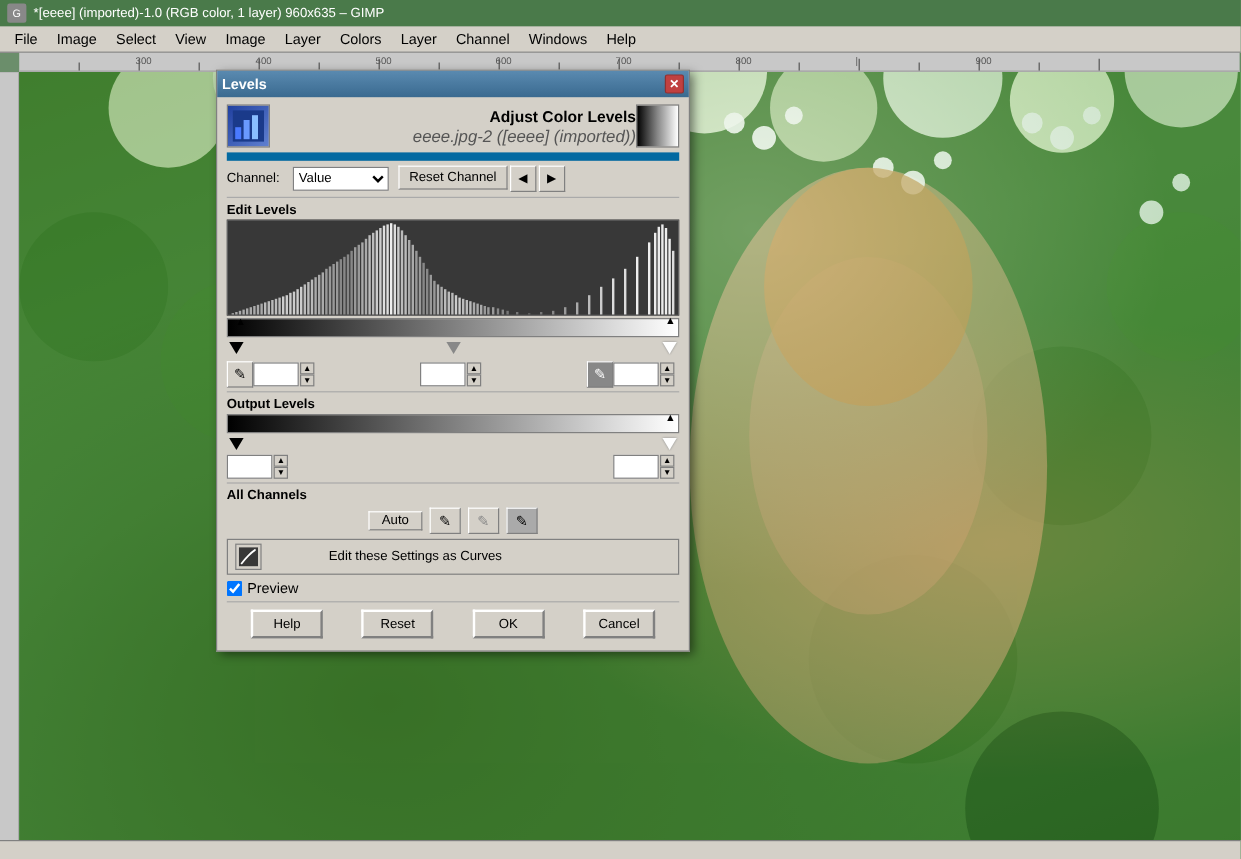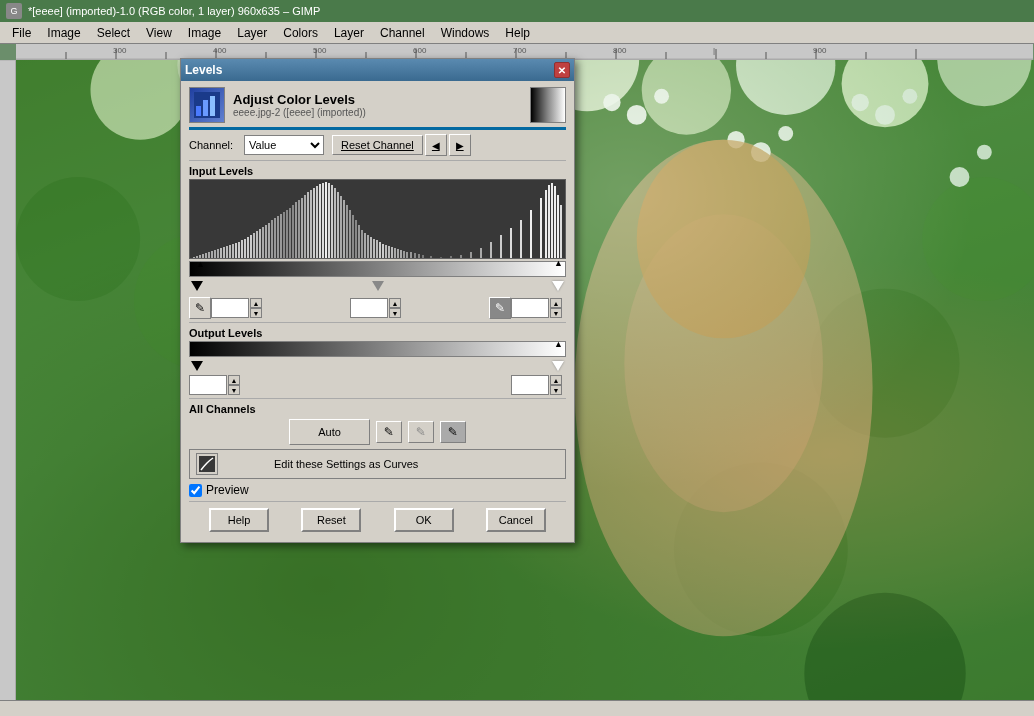--- a/index.html
+++ b/index.html
@@ -124,22 +124,23 @@
     
     #dialog-body {
       padding: 6px 8px;
     }
 
     
     #adjust-header {
       display: flex;
       align-items: center;
       margin-bottom: 4px;
-      border-bottom: 3px solid #0369a1;
+      border-bottom: 7px solid #0369a1;
       padding-bottom: 4px;
+      text-align: right;
     }
     #adjust-icon {
       width: 36px;
       height: 36px;
       background: linear-gradient(135deg, #2040a0, #6080d0);
       border: 1px solid #808080;
       margin-right: 8px;
       display: flex;
       align-items: center;
       justify-content: center;
@@ -149,22 +150,23 @@
       height: 36px;
       background: linear-gradient(to right, #000 0%, #888 50%, #fff 100%);
       border: 1px solid #808080;
       margin-left: auto;
     }
     .dialog-title-text {
       font-size: 13px;
       font-weight: bold;
     }
     .dialog-subtitle {
-      font-size: 10px;
+      font-size: 14px;
       color: #555;
+      font-style: italic;
     }
 
     
     .row {
       display: flex;
       align-items: center;
       margin-bottom: 4px;
     }
     .row label {
       width: 55px;
@@ -328,22 +330,22 @@
 
     
     .all-channels-row {
       display: flex;
       align-items: center;
       justify-content: center;
       gap: 6px;
       margin: 4px 0;
     }
     .btn-auto {
-      height: 26px;
-      padding: 0 28px;
+      height: 16px;
+      padding: 0 10px;
       background: #d4d0c8;
       border: 1px solid #808080;
       border-top-color: #fff;
       border-left-color: #fff;
       font-size: 11px;
       cursor: pointer;
     }
     .btn-eyedrop {
       width: 26px;
       height: 22px;
@@ -588,30 +590,30 @@
 
     <div class="row">
       <label>Channel:</label>
       <select class="channel-select">
         <option>Value</option>
         <option>Red</option>
         <option>Green</option>
         <option>Blue</option>
         <option>Alpha</option>
       </select>
-      <div style="display:flex;align-items:center;margin-left:4px;text-decoration:underline;">
+      <div style="display:flex;align-items:flex-start;margin-left:4px;">
         <button class="btn-reset">Reset Channel</button>
         <div class="btn-icon-sm">◀</div>
         <div class="btn-icon-sm">▶</div>
       </div>
     </div>
 
     <div class="separator"></div>
 
-    <div class="section-label">Input Levels</div>
+    <div class="section-label">Edit Levels</div>
 
     <div id="histogram-container">
       <svg width="100%" height="80" viewBox="0 0 375 80" preserveAspectRatio="none">
         <rect width="375" height="80" fill="#383838"></rect>
 
         <rect x="0" y="78" width="2" height="2" fill="#aaa"></rect>
         <rect x="3" y="77" width="2" height="3" fill="#aaa"></rect>
         <rect x="6" y="76" width="2" height="4" fill="#aaa"></rect>
         <rect x="9" y="75" width="2" height="5" fill="#aaa"></rect>
         <rect x="12" y="74" width="2" height="6" fill="#aaa"></rect>

